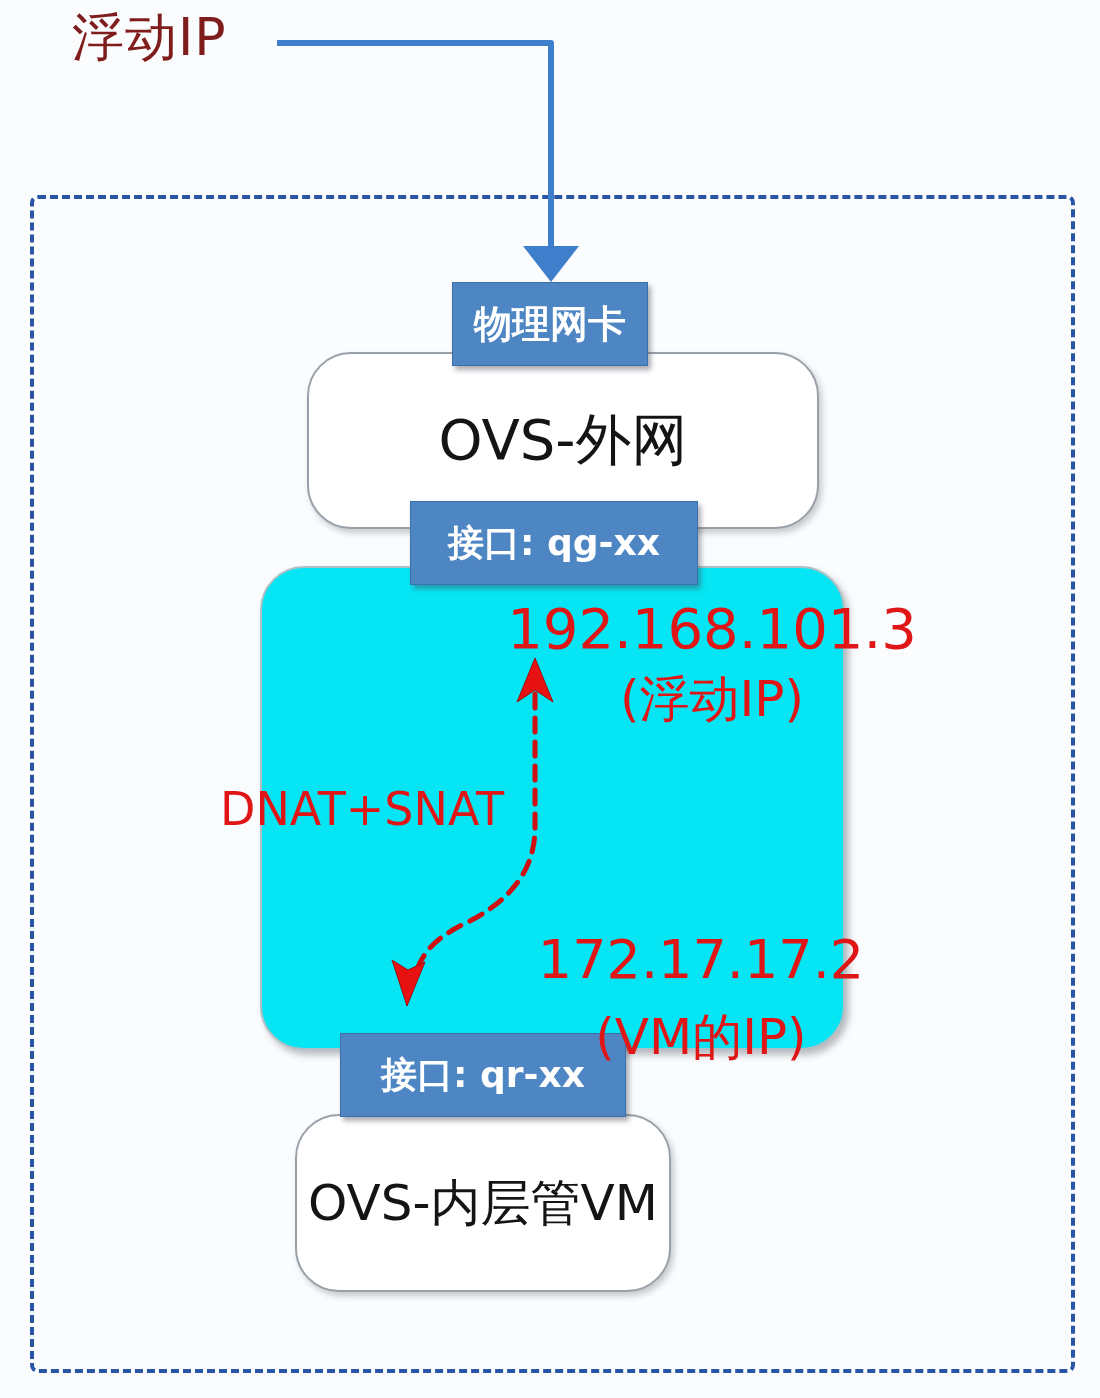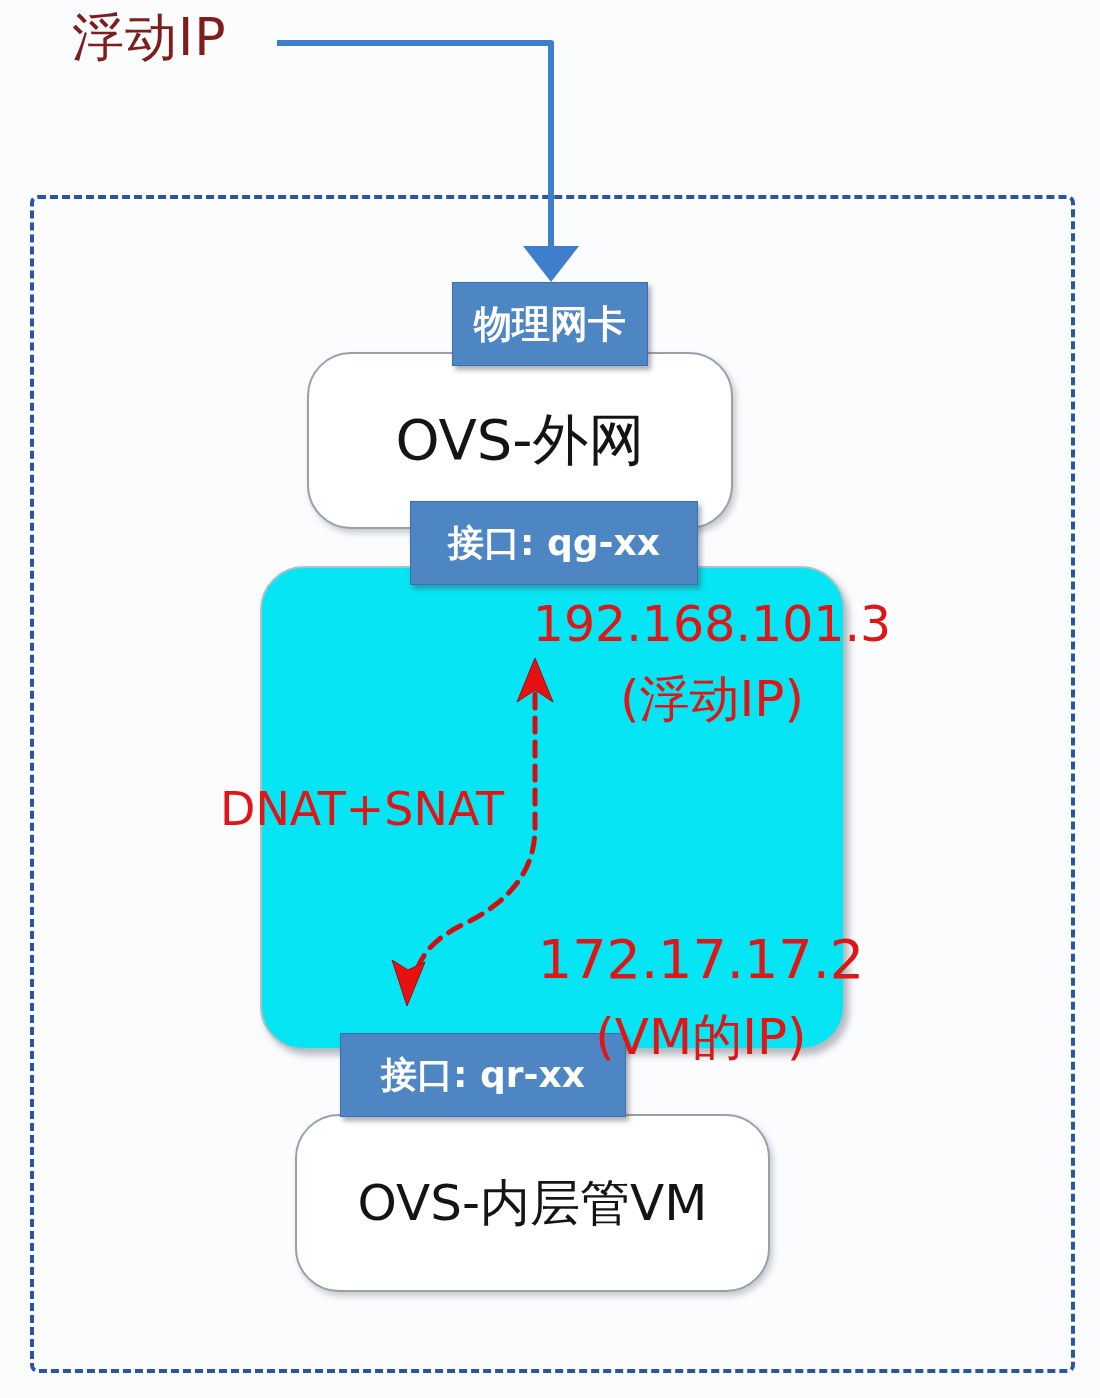--- a/index.html
+++ b/index.html
@@ -21,42 +21,42 @@
     left:30px;top:195px;width:1045px;height:1178px;
     border:4px dashed #2a55a4;border-radius:8px;z-index:1;
   }
   
   .white-box{
     background:#ffffff;border:2px solid #9aa0a8;border-radius:44px;
     box-shadow:3px 4px 6px rgba(100,105,115,0.35);
     display:flex;align-items:center;justify-content:center;
     z-index:2;color:#141414;
   }
-  .ovs-ext{left:307px;top:352px;width:426px;height:177px;font-size:56px;}
-  .ovs-inner{left:295px;top:1114px;width:475px;height:178px;font-size:50px;align-items:center;}
+  .ovs-ext{left:307px;top:352px;width:512px;height:177px;font-size:56px;}
+  .ovs-inner{left:295px;top:1114px;width:376px;height:178px;font-size:50px;align-items:center;}
   
   .cyan-box{
     left:260px;top:566px;width:585px;height:484px;
     background:#06e5f3;border:2px solid #aebfc6;border-radius:44px;
     box-shadow:4px 5px 7px rgba(100,108,118,0.45);
     z-index:2;
   }
   
   .blue-tag{
     background:#4e86c4;border:1px solid #3a70ae;
     box-shadow:3px 4px 5px rgba(70,75,90,0.45);
     display:flex;align-items:center;justify-content:center;
     color:#ffffff;font-weight:600;font-size:36px;z-index:3;
   }
   .tag-nic{left:452px;top:282px;width:196px;height:84px;font-size:38px;}
   .tag-qg{left:410px;top:501px;width:288px;height:84px;}
   .tag-qr{left:340px;top:1033px;width:286px;height:84px;}
   
   .red-text{color:#e01515;z-index:4;text-align:center;font-weight:500;}
-  .ip1-value{left:502px;top:596px;width:420px;font-size:49px;}
+  .ip1-value{left:502px;top:596px;width:420px;font-size:56px;}
   .ip1-caption{left:502px;top:666px;width:420px;font-size:50px;}
   .ip2-value{left:491px;top:928px;width:420px;font-size:54px;}
   .ip2-caption{left:491px;top:1004px;width:420px;font-size:50px;}
   .nat-label{left:202px;top:782px;width:320px;font-size:46px;text-align:center;}
   .ns-label{left:744px;top:782px;width:320px;font-size:48px;color:#060606;font-weight:500;z-index:4;}
   
   .arrows{left:0;top:0;width:1100px;height:1398px;z-index:5;pointer-events:none;}
 </style>
 </head>
 <body>

